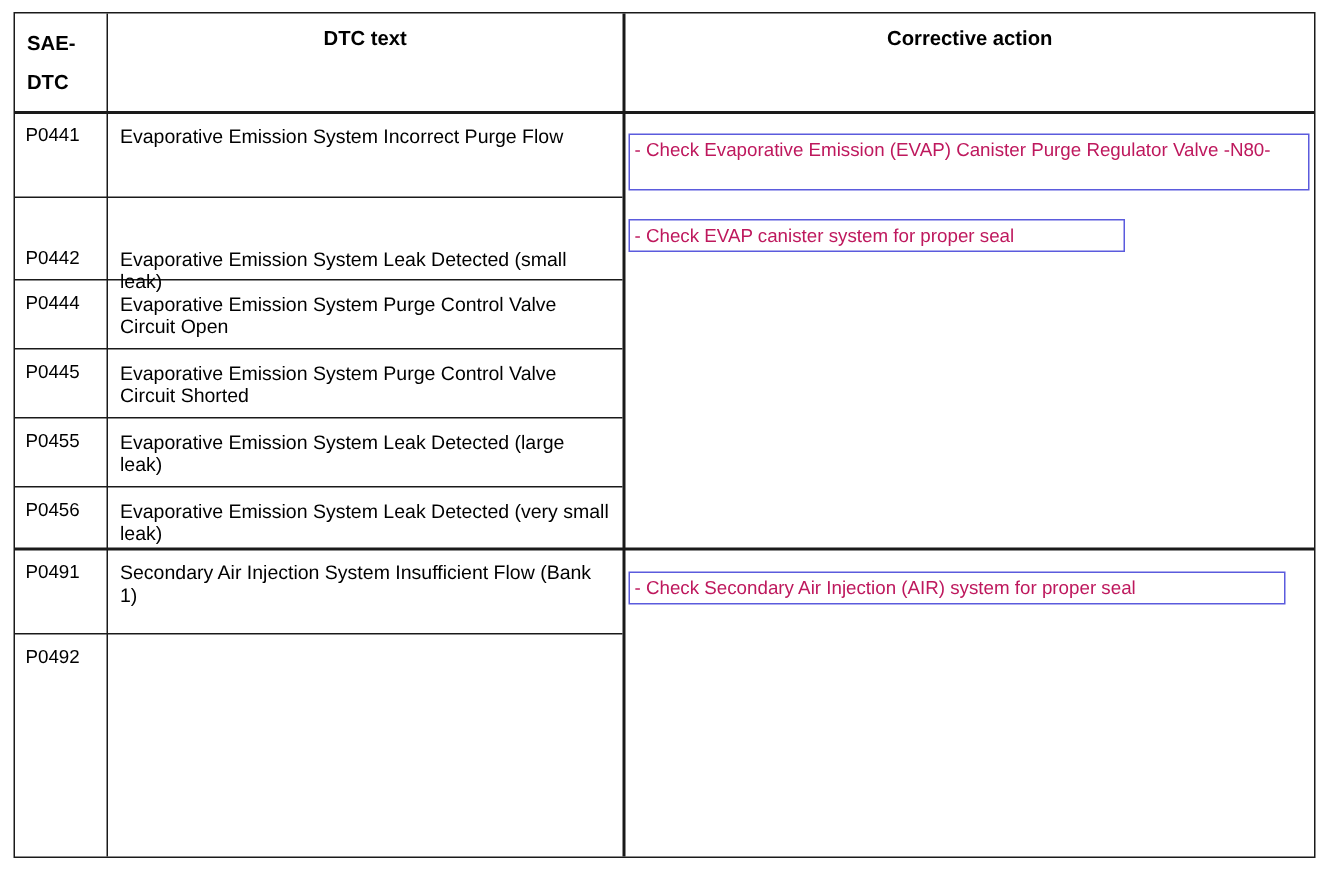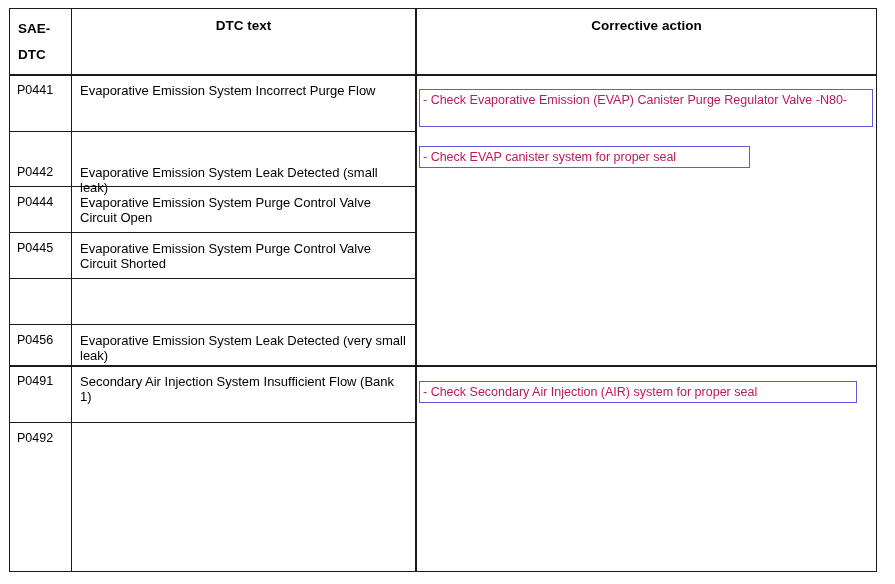--- a/index.html
+++ b/index.html
@@ -166,20 +166,24 @@
     <div class="row" style="top:178px; height:45px;">
       <div class="code">P0444</div>
       <div class="text">Evaporative Emission System Purge Control Valve Circuit Open</div>
     </div>
 
     <div class="row" style="top:224px; height:45px;">
       <div class="code">P0445</div>
       <div class="text">Evaporative Emission System Purge Control Valve Circuit Shorted</div>
     </div>
 
+    <div class="row" style="top:270px; height:45px;">
+      <div class="code">P0455</div>
+      <div class="text">Evaporative Emission System Leak Detected (large leak)</div>
+    </div>
 
     <div class="row" style="top:316px; height:40px;">
       <div class="code">P0456</div>
       <div class="text">Evaporative Emission System Leak Detected (very small leak)</div>
     </div>
 
     <div class="row" style="top:357px; height:56px;">
       <div class="code">P0491</div>
       <div class="text">Secondary Air Injection System Insufficient Flow (Bank 1)</div>
     </div>

